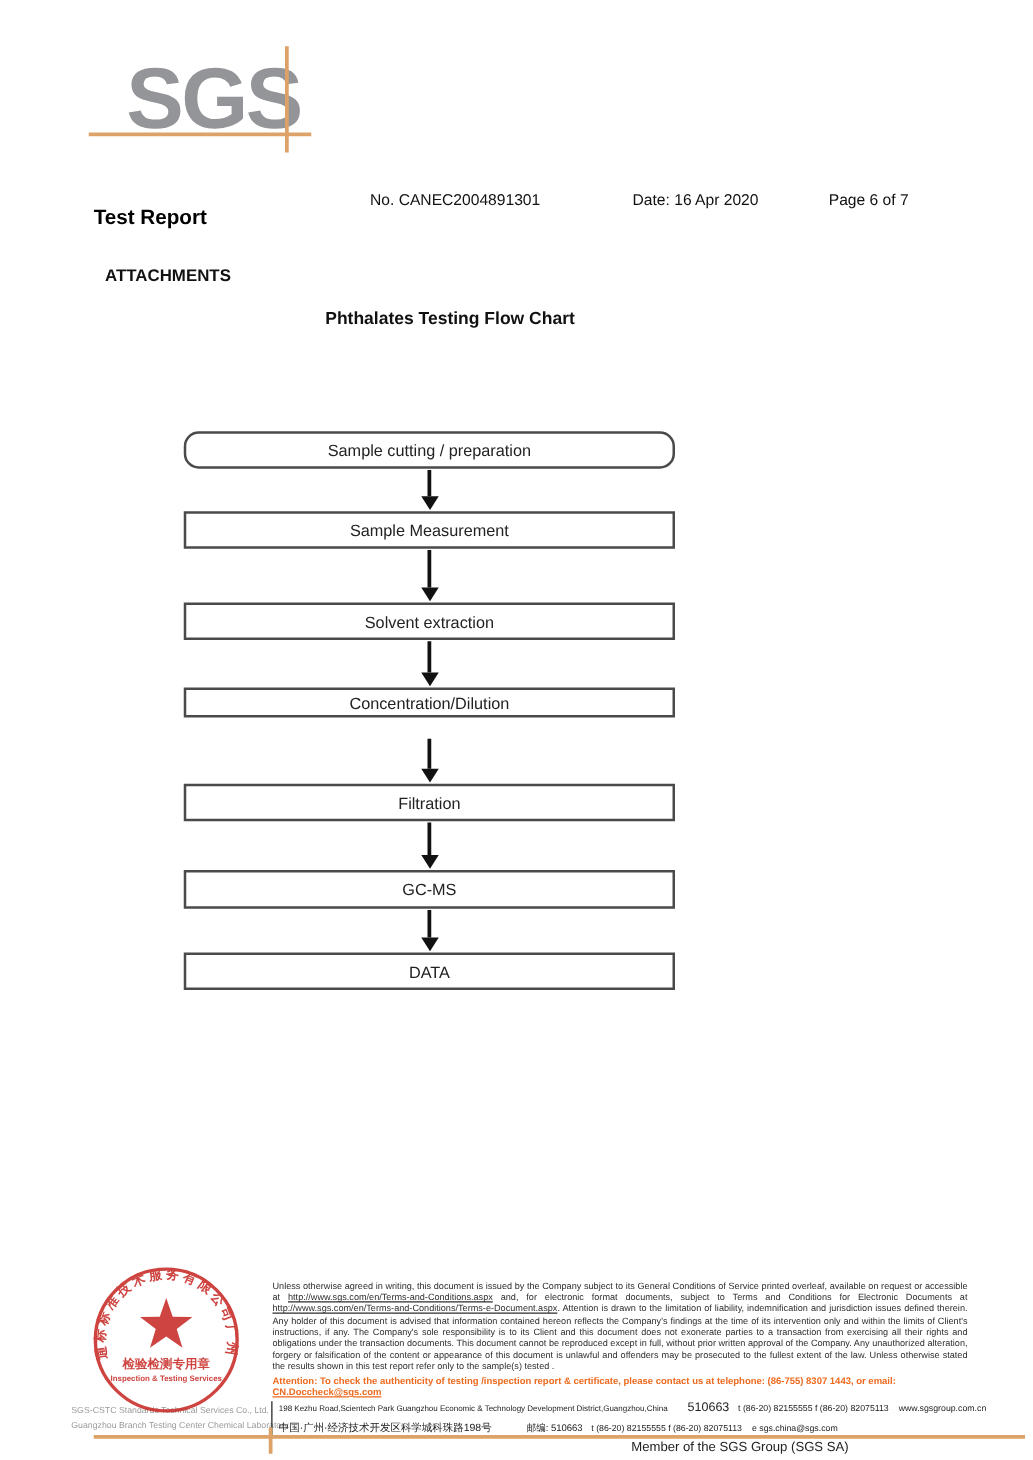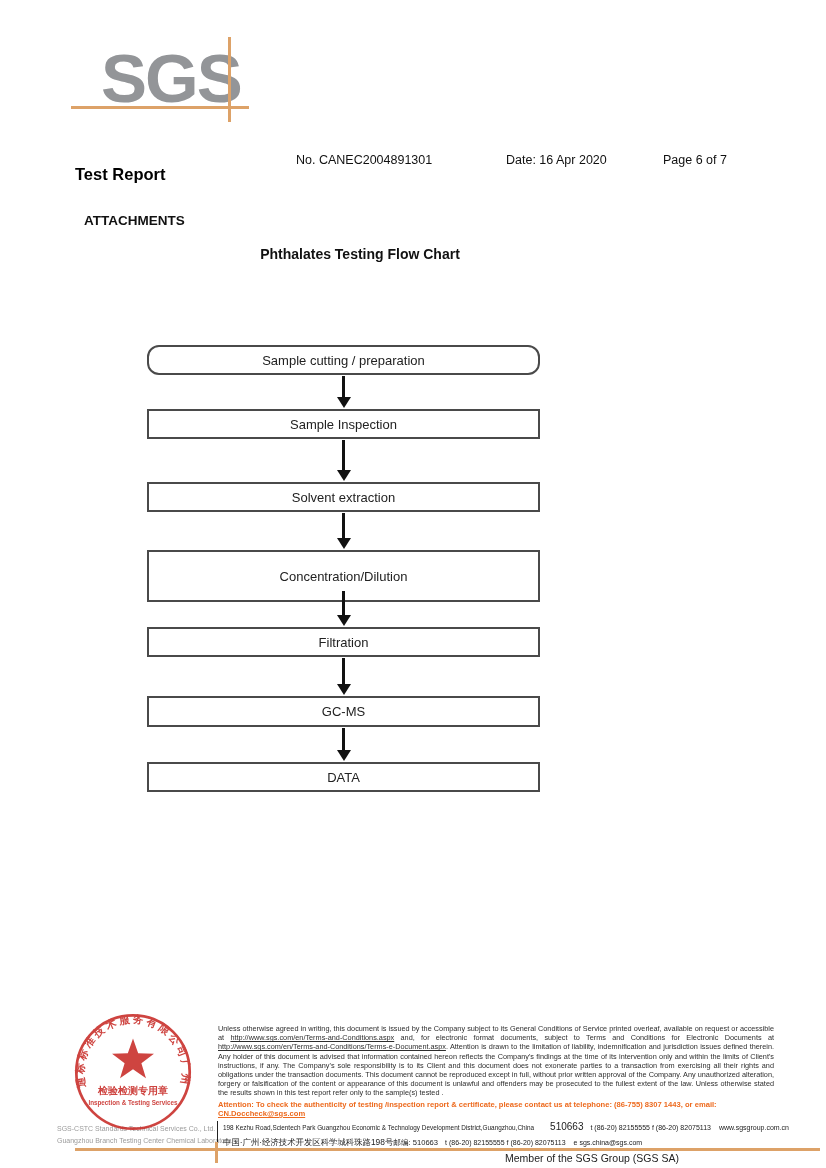--- a/index.html
+++ b/index.html
@@ -44,21 +44,21 @@
   .company-l2 { position:absolute; left:57px; top:1137px; font-size:7px; color:#9b9b9b; white-space:nowrap; }
 
   .addr-block { position:absolute; left:217px; top:1121px; width:558px; height:27px;
     border-left:1.5px solid #222; padding-left:5px; display:flex; flex-direction:column; justify-content:space-between; }
   .addr-row { display:flex; align-items:baseline; white-space:nowrap; }
   .addr-en   { font-size:6.4px; color:#222; }
   .addr-num  { font-size:10px; color:#222; margin-left:16px; }
   .addr-tel  { font-size:7px; color:#222; margin-left:7px; }
   .addr-web  { font-size:7px; color:#222; margin-left:8px; }
   .addr-cn   { font-size:8.4px; color:#222; }
-  .addr-post { font-size:7.6px; color:#222; }
+  .addr-post { font-size:7.6px; color:#222; margin-left:28px; }
 
   .rule-h { position:absolute; left:75px; top:1148px; width:745px; height:2.5px; background:#dda268; }
   .rule-v { position:absolute; left:215px; top:1142px; width:2.5px; height:21px; background:#dda268; }
   .member { position:absolute; left:505px; top:1152px; font-size:10.5px; color:#222; }
 
   .stamp { position:absolute; left:70px; top:1009px; width:126px; height:126px; opacity:0.9; }
 </style>
 </head>
 <body>
 
@@ -70,23 +70,23 @@
 
   <div class="rpt-title">Test Report</div>
   <div class="rpt-no">No. CANEC2004891301</div>
   <div class="rpt-date">Date: 16 Apr 2020</div>
   <div class="rpt-page">Page 6 of 7</div>
 
   <div class="attachments">ATTACHMENTS</div>
   <div class="chart-title">Phthalates Testing Flow Chart</div>
 
   <div class="fc-box" style="top:345px;height:30px;border-radius:12px;">Sample cutting / preparation</div>
-  <div class="fc-box" style="top:409px;height:30px;">Sample Inspection</div>
+  <div class="fc-box" style="top:409px;height:30px;">Sample Measurement</div>
   <div class="fc-box" style="top:482px;height:30px;">Solvent extraction</div>
-  <div class="fc-box" style="top:550px;height:52px;">Concentration/Dilution</div>
+  <div class="fc-box" style="top:550px;height:24px;">Concentration/Dilution</div>
   <div class="fc-box" style="top:627px;height:30px;">Filtration</div>
   <div class="fc-box" style="top:696px;height:31px;">GC-MS</div>
   <div class="fc-box" style="top:762px;height:30px;">DATA</div>
 
   <div class="fc-arrow" style="top:376px;height:32px;">
       <div class="stem"></div>
       <div class="head"></div>
     </div>
   <div class="fc-arrow" style="top:440px;height:41px;">
       <div class="stem"></div>

